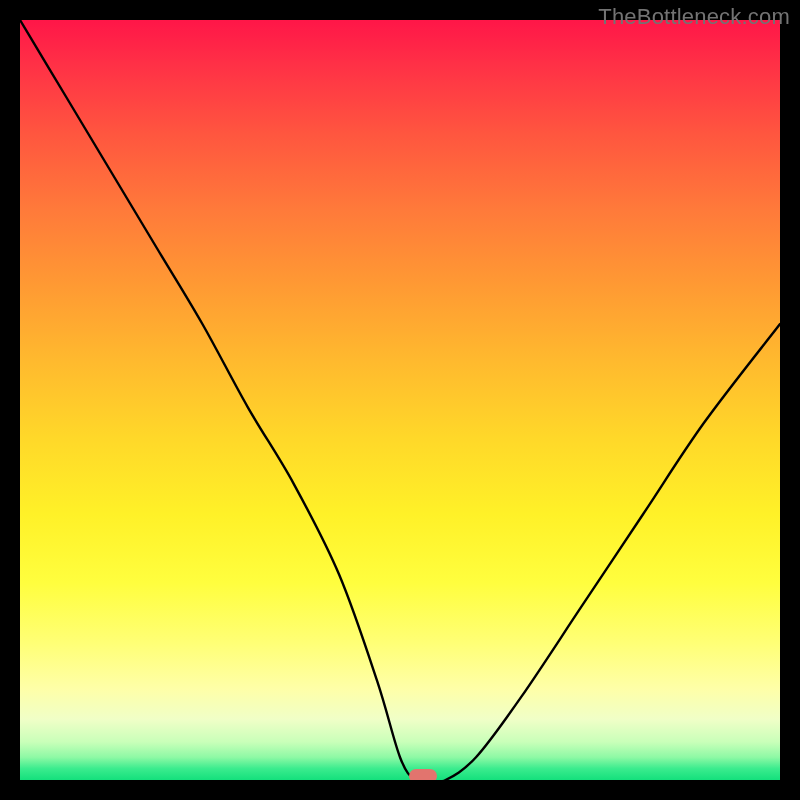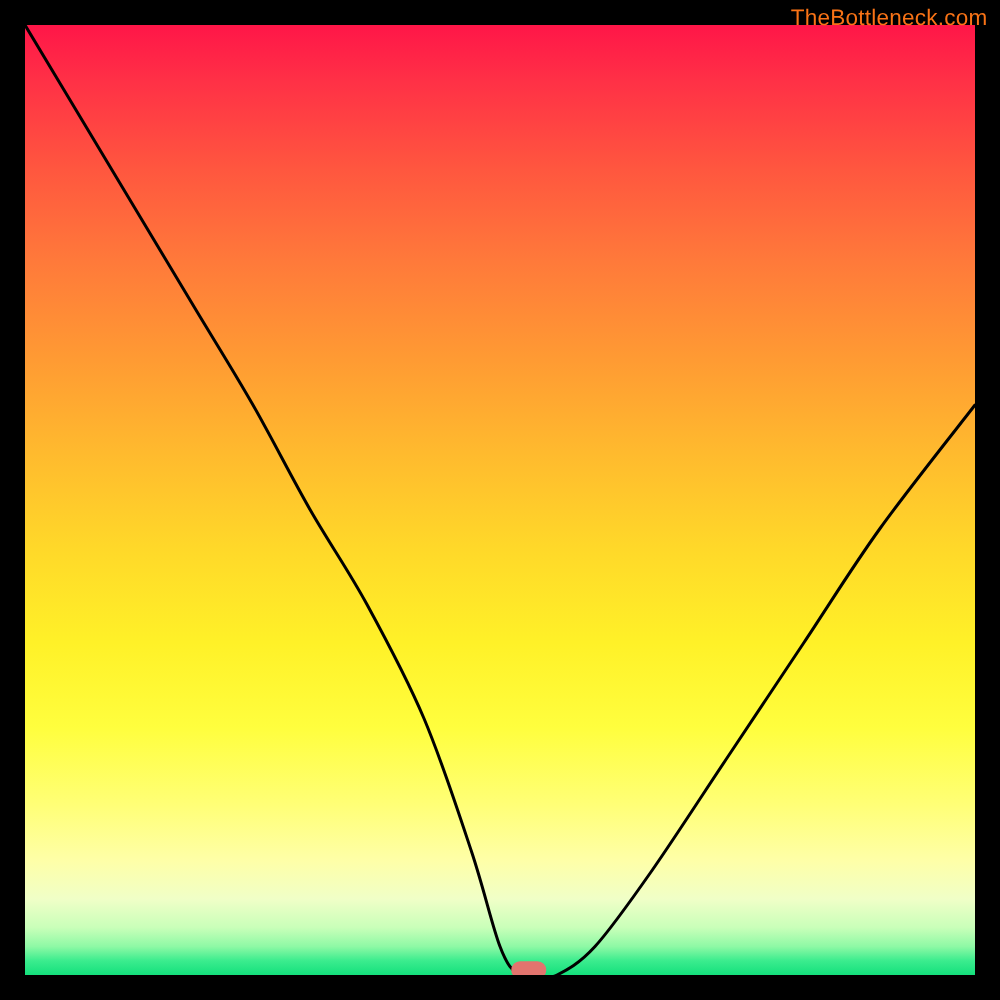--- a/index.html
+++ b/index.html
@@ -14,22 +14,22 @@
   .outer {
     position: relative;
     width: 800px;
     height: 800px;
     background: #000;
   }
   .watermark {
     position: absolute;
     top: 4px;
     right: 10px;
-    color: #f97316;
-    font-size: 18px;
+    color: #737373;
+    font-size: 22px;
     font-weight: 400;
     letter-spacing: 0.2px;
     z-index: 30;
   }
   .plot {
     position: absolute;
     left: 20px;
     top: 20px;
     width: 760px;
     height: 760px;

